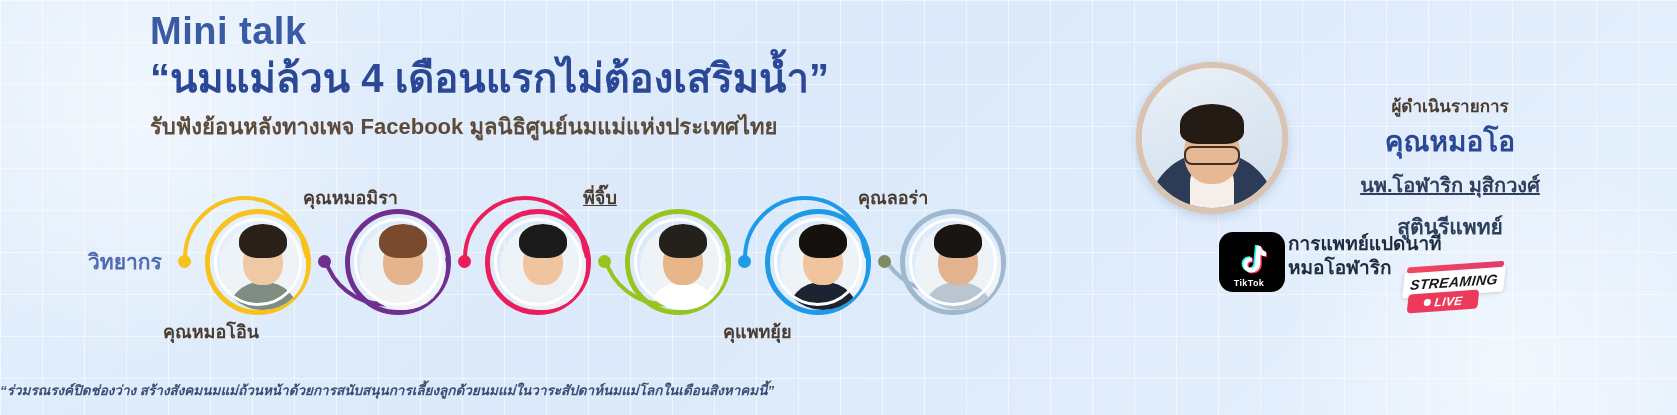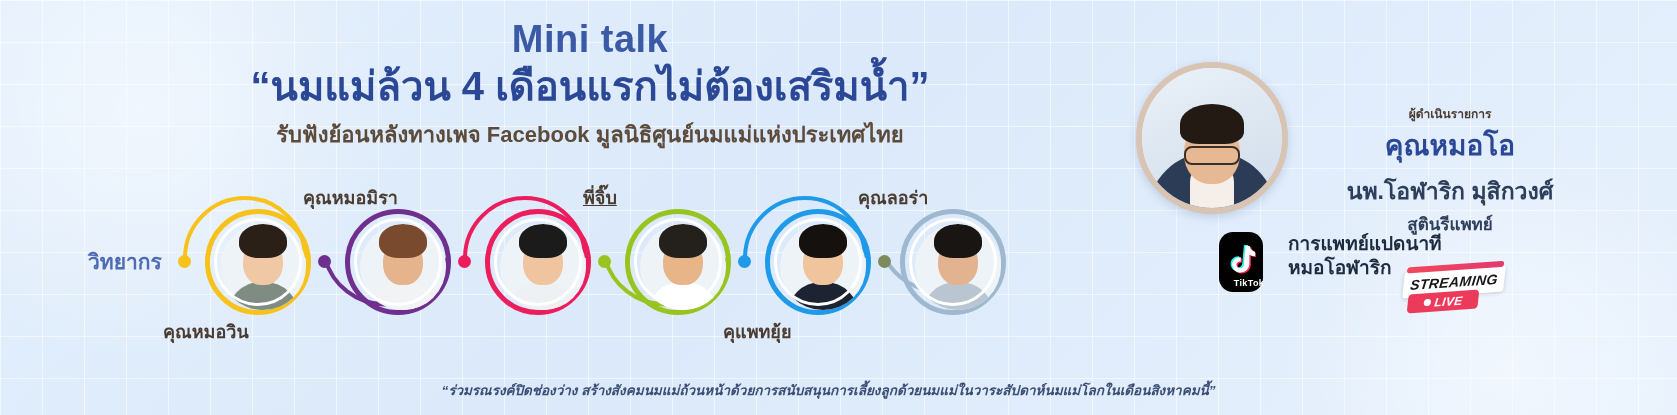--- a/index.html
+++ b/index.html
@@ -14,21 +14,21 @@
       linear-gradient(to right, rgba(255,255,255,.55) 1px, transparent 1px) 0 0/42px 42px,
       linear-gradient(to bottom, rgba(255,255,255,.55) 1px, transparent 1px) 0 0/42px 42px,
       linear-gradient(135deg,#e3effc 0%,#dbe9fa 45%,#e7f1fd 100%);
   }
   .soft-l{position:absolute;left:-120px;top:-150px;width:520px;height:520px;border-radius:50%;
     background:radial-gradient(circle,#ffffff 0%,rgba(255,255,255,0) 70%);opacity:.55;}
   .soft-r{position:absolute;right:-60px;bottom:-180px;width:460px;height:460px;border-radius:50%;
     background:radial-gradient(circle,#ffffff 0%,rgba(255,255,255,0) 70%);opacity:.5;}
 
   
-  .head{position:absolute;left:150px;top:18px;width:880px;text-align:center;}
+  .head{position:absolute;left:150px;top:10px;width:880px;}
   .h-main{font-size:38px;font-weight:bold;color:#3b5aa6;letter-spacing:.5px;line-height:1.12;}
   .h-quote{font-size:40px;font-weight:bold;color:#2b4896;line-height:1.18;margin-top:2px;white-space:nowrap;}
   .h-sub{margin-top:12px;font-size:22px;font-weight:bold;color:#5c4a3a;line-height:1.2;}
 
   
   .timeline{position:absolute;left:0;top:185px;width:1040px;height:160px;}
   .tl-label{position:absolute;left:88px;top:60px;font-size:21px;font-weight:bold;color:#4f6bb3;}
   .arc-svg{position:absolute;left:150px;top:-4px;}
   .ring{position:absolute;width:106px;height:106px;border-radius:50%;box-sizing:border-box;
     border:5px solid #ccc;}
@@ -54,48 +54,48 @@
     width:130px;height:66px;border-radius:64px 64px 0 0;background:#2d3c56;}
   .host-photo .shirt{position:absolute;left:50%;bottom:-10px;transform:translateX(-50%);
     width:44px;height:56px;background:#f6eee8;border-radius:20px 20px 0 0;}
   .host-photo .head2{position:absolute;left:50%;top:52px;transform:translateX(-50%);
     width:56px;height:64px;border-radius:50% 50% 46% 46%;background:#e6b894;}
   .host-photo .hair2{position:absolute;left:50%;top:36px;transform:translateX(-50%);
     width:64px;height:40px;border-radius:50% 50% 30% 30%;background:#241a14;}
   .host-photo .glass{position:absolute;left:50%;top:78px;transform:translateX(-50%);
     width:52px;height:15px;border:2px solid #3b2f28;border-radius:8px;}
   .host-txt{position:absolute;left:1300px;top:92px;width:300px;text-align:center;}
-  .ht-role{font-size:12px;font-weight:bold;color:#4a3c31;margin-top:12px;}
+  .ht-role{font-size:17px;font-weight:bold;color:#4a3c31;}
   .ht-name{font-size:28px;font-weight:bold;color:#2b4896;margin-top:0;}
-  .ht-full{font-size:23px;font-weight:bold;color:#2e3f5c;margin-top:6px;}
-  .ht-spec{font-size:17px;font-weight:bold;color:#2e3f5c;margin-top:1px;}
-
-  
-  .tiktok-logo{position:absolute;left:1219px;top:232px;width:44px;height:60px;border-radius:14px;
+  .ht-full{font-size:20px;font-weight:bold;color:#2e3f5c;margin-top:6px;text-decoration:underline;}
+  .ht-spec{font-size:21px;font-weight:bold;color:#2e3f5c;margin-top:9px;}
+
+  
+  .tiktok-logo{position:absolute;left:1219px;top:232px;width:66px;height:60px;border-radius:14px;
     background:#010101;}
   .tt-note{position:absolute;left:50%;top:50%;transform:translate(-50%,-56%);
     width:30px;height:32px;}
   .tt-label{position:absolute;left:0;bottom:4px;width:60px;text-align:center;
     font-size:9px;font-weight:bold;color:#fff;letter-spacing:.4px;}
   .tt-txt{position:absolute;left:1288px;top:232px;width:230px;}
   .tt-l1{font-size:19px;font-weight:bold;color:#1d2b3f;line-height:1.25;}
   .tt-l2{font-size:19px;font-weight:bold;color:#1d2b3f;line-height:1.25;}
   .stream-badge{position:absolute;left:1404px;top:269px;width:100px;height:26px;background:#fff;
     transform:skewX(-10deg) rotate(-4deg);border-radius:3px;box-shadow:0 1px 4px rgba(0,0,0,.18);}
   .stream-badge .bar{position:absolute;left:2px;top:-5px;width:96px;height:6px;border-radius:3px;
     background:linear-gradient(90deg,#f2485b,#e23a6e);}
   .stream-badge span{position:absolute;inset:0;display:flex;align-items:center;justify-content:center;
     font-size:14px;font-style:italic;font-weight:bold;color:#15171c;letter-spacing:.3px;}
   .live-badge{position:absolute;left:1408px;top:292px;width:70px;height:19px;border-radius:4px;
     background:#ec3b5a;transform:skewX(-10deg) rotate(-4deg);
     display:flex;align-items:center;justify-content:center;gap:4px;}
   .live-badge .pill{width:7px;height:7px;border-radius:50%;background:#fff;}
   .live-badge span{font-size:12px;font-weight:bold;font-style:italic;color:#fff;letter-spacing:.3px;}
 
-  .footer{position:absolute;left:0;bottom:14px;width:1677px;text-align:center;padding-right:20px;
+  .footer{position:absolute;left:0;bottom:14px;width:1677px;text-align:left;padding-right:20px;
     box-sizing:border-box;font-size:13.5px;font-style:italic;font-weight:bold;color:#3a4e74;}
 </style>
 </head>
 <body>
 
 <div id="banner">
   <div class="soft-l"></div>
   <div class="soft-r"></div>
 
   <div class="head">
@@ -124,21 +124,21 @@
     <div class="dot" style="left:878px;top:70px;background:#7d8b5e;"></div>
     <div class="dot" style="left:985px;top:70px;background:#9db8cf;"></div>
 
     <div class="ring" style="left:205px;top:24px;border-color:#f7c21b;">
       <div class="face">
         <div class="body" style="background:#7e8c82;"></div>
         <div class="skin" style="background:#f0c9a4;"></div>
         <div class="hair" style="background:#2a2018;"></div>
       </div>
     </div>
-    <div class="cap" style="left:163px;top:132px;">คุณหมอวิน</div>
+    <div class="cap" style="left:163px;top:132px;">คุณหมอโอิน</div>
 
     <div class="ring" style="left:345px;top:24px;border-color:#6f2f8e;">
       <div class="face">
         <div class="body" style="background:#f2f3f5;"></div>
         <div class="skin" style="background:#e5b48d;"></div>
         <div class="hair" style="background:#7a4a2e;"></div>
       </div>
     </div>
     <div class="cap" style="left:303px;top:-2px;">คุณหมอมิรา</div>
 

